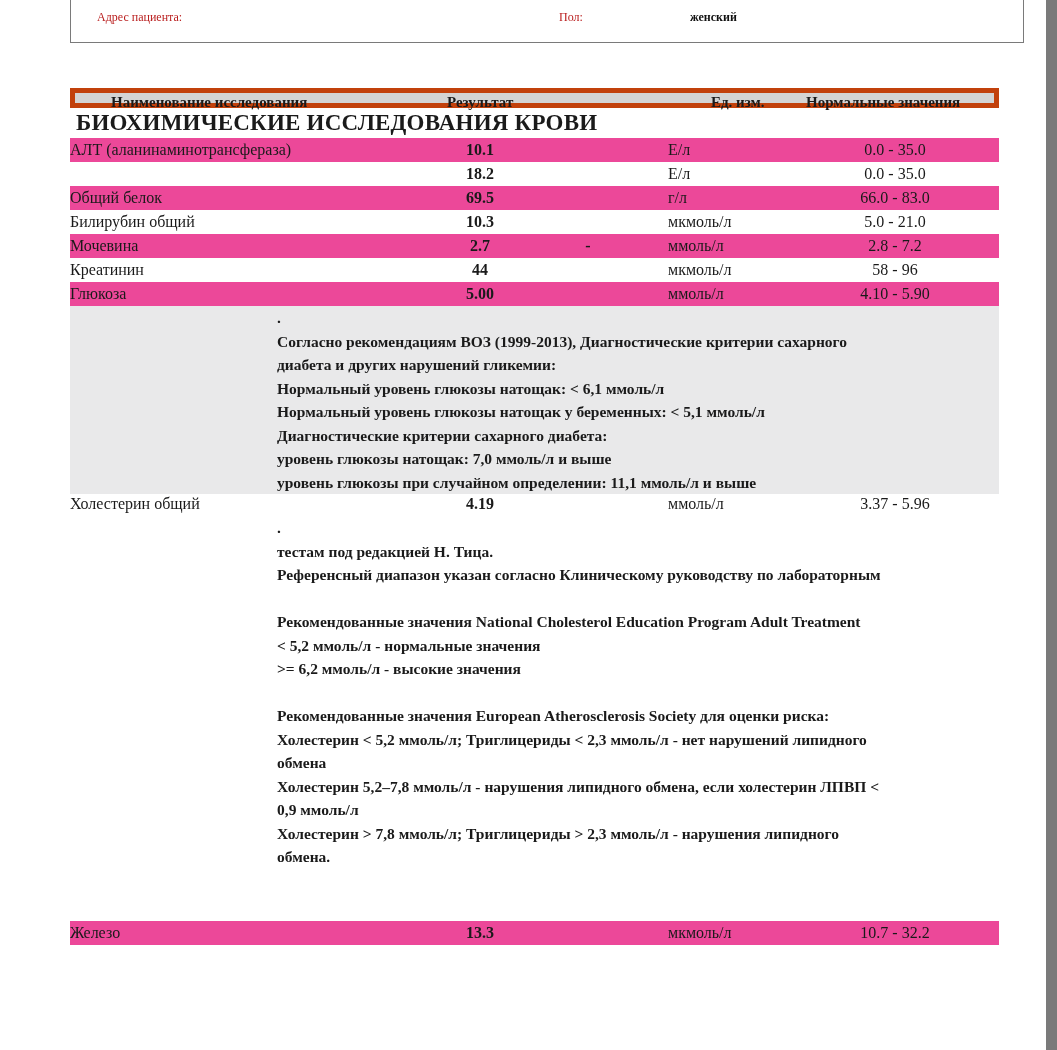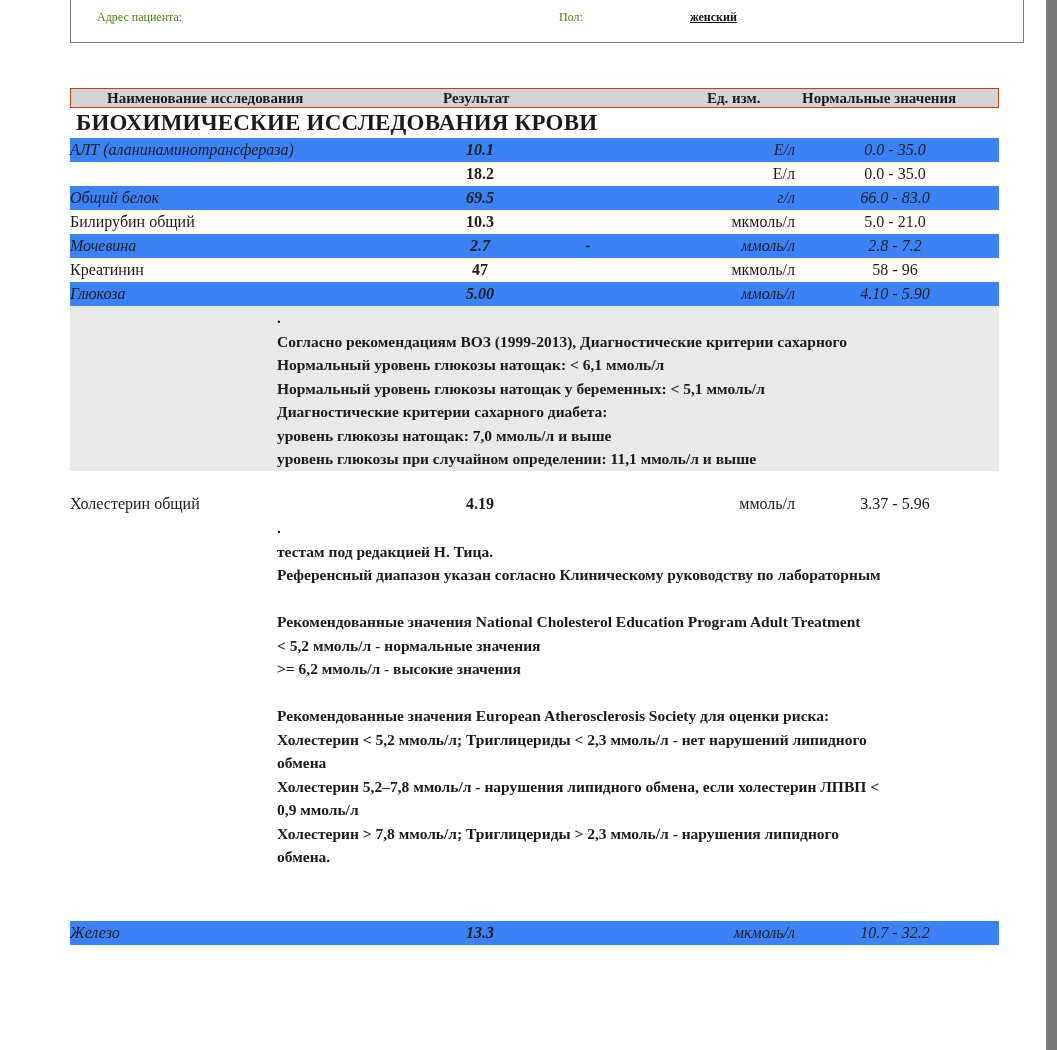--- a/index.html
+++ b/index.html
@@ -7,60 +7,60 @@
     width:1057px; height:1050px; overflow:hidden; position:relative;
     background:#ffffff; font-family:"Liberation Serif", "DejaVu Serif", serif; color:#1a1a1a;
   }
   .page-edge {
     position:absolute; right:0; top:0; width:11px; height:1050px; background:#7a7a7a;
   }
   .patient-box {
     position:absolute; left:70px; top:-2px; width:954px; height:45px;
     border:1px solid #7a7a7a; border-top:none; box-sizing:border-box; background:#fff;
   }
-  .pb-label { position:absolute; top:12px; font-size:12px; color:#4d7c0f; }
+  .pb-label { position:absolute; top:12px; font-size:12px; color:#b91c1c; }
   .pb-value { position:absolute; top:12px; font-size:12px; font-weight:bold; color:#111; }
 
   .table-header {
     position:absolute; left:70px; top:88px; width:929px; height:20px;
-    background:#d4d4d4; border:1px solid #c2410c; box-sizing:border-box;
+    background:#d4d4d4; border:5px solid #c2410c; box-sizing:border-box;
     font-weight:bold; font-size:15px;
   }
   .th { position:absolute; top:0; line-height:19px; white-space:nowrap; }
 
   .section-title {
     position:absolute; left:76px; top:110px; font-size:23px; font-weight:bold; letter-spacing:0.2px;
     line-height:26px; white-space:nowrap;
   }
 
   .row {
     position:absolute; left:70px; width:929px; height:24px; font-size:16px; line-height:24px;
   }
-  .row.shaded { background:#3b82f6;font-style:italic; }
+  .row.shaded { background:#ec4899; }
   .c-name { position:absolute; left:0; white-space:nowrap; }
   .c-result { position:absolute; left:370px; width:80px; text-align:center; font-weight:bold; }
   .c-flag { position:absolute; left:512px; width:12px; text-align:center; font-weight:bold; }
-  .c-unit { position:absolute; left:615px; width:110px; text-align:right; }
+  .c-unit { position:absolute; left:598px; width:110px; text-align:left; }
   .c-norm { position:absolute; left:755px; width:140px; text-align:center; }
 
   .note-block {
     position:absolute; left:70px; width:929px; box-sizing:border-box;
     padding-left:207px; font-size:15.5px; font-weight:bold; line-height:23.5px;
   }
   .note-block.shaded { background:#e9e9ea; }
   .note-line { white-space:nowrap; display:block; }
   .note-line.blank { height:23.5px; }
 </style>
 </head>
 <body>
 
 <div class="patient-box">
   <span class="pb-label" style="left:26px;">Адрес пациента:</span>
   <span class="pb-label" style="left:488px;">Пол:</span>
-  <span class="pb-value" style="left:619px;text-decoration:underline;">женский</span>
+  <span class="pb-value" style="left:619px;">женский</span>
 </div>
 
 <div class="table-header">
   <span class="th" style="left:36px;">Наименование исследования</span>
   <span class="th" style="left:372px;">Результат</span>
   <span class="th" style="left:636px;">Ед. изм.</span>
   <span class="th" style="left:731px;">Нормальные значения</span>
 </div>
 
 <div class="section-title">БИОХИМИЧЕСКИЕ ИССЛЕДОВАНИЯ КРОВИ</div>
@@ -95,35 +95,36 @@
     </div>
     <div class="row shaded" style="top: 234px;">
       <span class="c-name">Мочевина</span>
       <span class="c-result">2.7</span>
       <span class="c-flag">-</span>
       <span class="c-unit">ммоль/л</span>
       <span class="c-norm">2.8 - 7.2</span>
     </div>
     <div class="row" style="top: 258px;">
       <span class="c-name">Креатинин</span>
-      <span class="c-result">47</span>
+      <span class="c-result">44</span>
       <span class="c-flag"></span>
       <span class="c-unit">мкмоль/л</span>
       <span class="c-norm">58 - 96</span>
     </div>
     <div class="row shaded" style="top: 282px;">
       <span class="c-name">Глюкоза</span>
       <span class="c-result">5.00</span>
       <span class="c-flag"></span>
       <span class="c-unit">ммоль/л</span>
       <span class="c-norm">4.10 - 5.90</span>
     </div>
     <div class="note-block shaded" style="top: 306px;">
       <span class="note-line">.</span>
       <span class="note-line">Согласно рекомендациям ВОЗ (1999-2013), Диагностические критерии сахарного</span>
+      <span class="note-line">диабета и других нарушений гликемии:</span>
       <span class="note-line">Нормальный уровень глюкозы натощак: &lt; 6,1 ммоль/л</span>
       <span class="note-line">Нормальный уровень глюкозы натощак у беременных: &lt; 5,1 ммоль/л</span>
       <span class="note-line">Диагностические критерии сахарного диабета:</span>
       <span class="note-line">уровень глюкозы натощак: 7,0 ммоль/л и выше</span>
       <span class="note-line">уровень глюкозы при случайном определении: 11,1 ммоль/л и выше</span>
     </div>
     <div class="row" style="top: 492px;">
       <span class="c-name">Холестерин общий</span>
       <span class="c-result">4.19</span>
       <span class="c-flag"></span>

